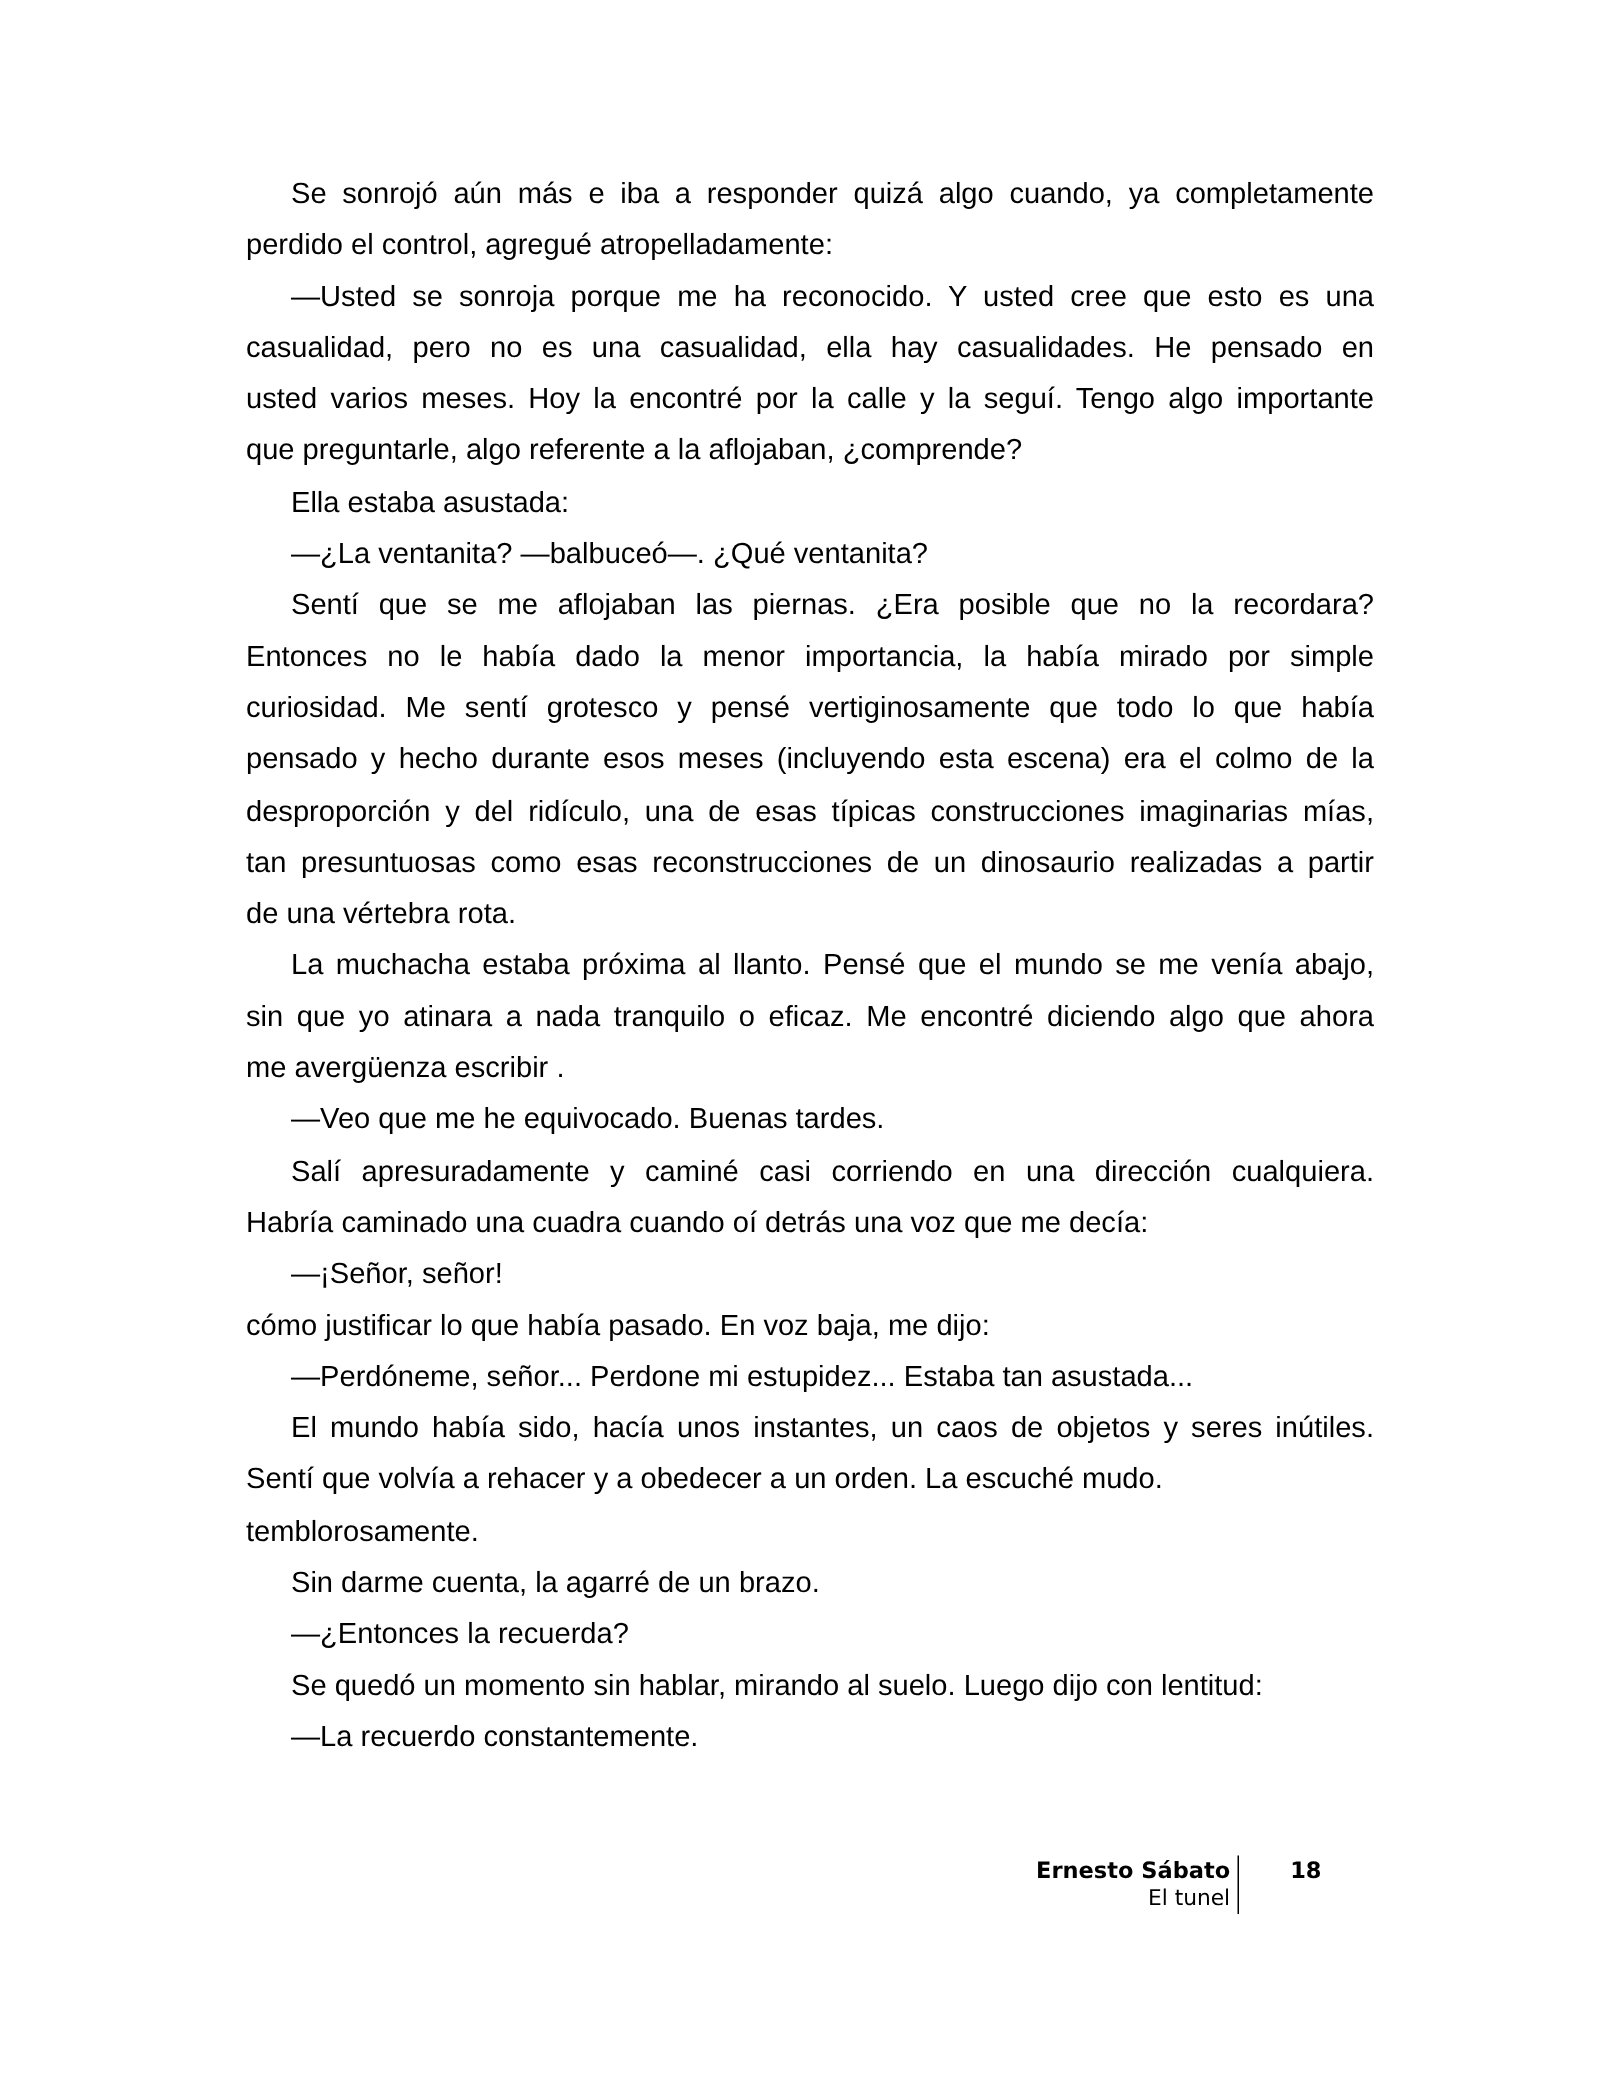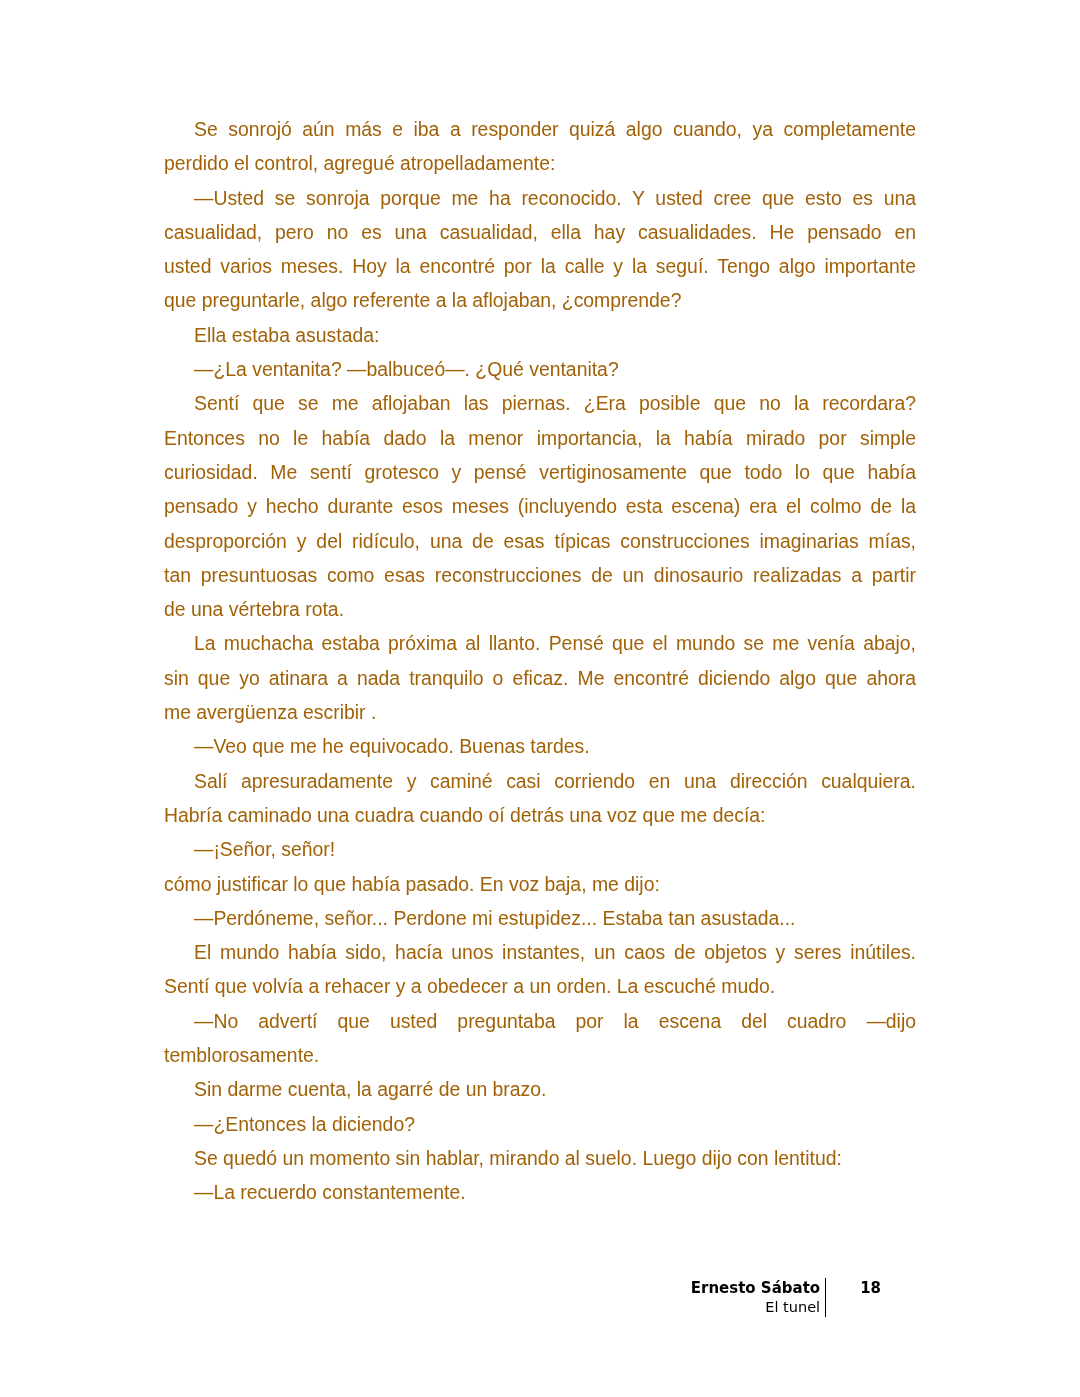--- a/index.html
+++ b/index.html
@@ -6,28 +6,28 @@
     body { width: 1080px; height: 1397px; position: relative; overflow: hidden; }
     .page { position: absolute; left: 0; top: 0; width: 1080px; height: 1397px; background: #ffffff; }
     .text-block {
       position: absolute;
       left: 164px;
       top: 112px;
       width: 752px;
       font-family: "Liberation Sans", sans-serif;
       font-size: 19.4px;
       line-height: 34.3px;
-      color: #a16207;
+      color: #000000;
     }
     .line { height: 34.3px; white-space: nowrap; }
     .justify { text-align: justify; text-align-last: justify; white-space: normal; }
     .ind { padding-left: 30px; }
     .footer {
       position: absolute;
-      top: 1278px;
+      top: 1237px;
       right: 199px;
       font-family: "DejaVu Sans", sans-serif;
       color: #000;
       display: flex;
       align-items: flex-start;
     }
     .footer-left { text-align: right; padding-right: 5px; border-right: 1.5px solid #000; }
     .author { font-weight: bold; font-size: 15px; line-height: 20px; }
     .book { font-size: 14.5px; line-height: 19px; }
     .pageno { font-weight: bold; font-size: 15px; line-height: 20px; padding-left: 5px; margin-left: 29px; }
@@ -56,24 +56,23 @@
     <div class="line justify">sin que yo atinara a nada tranquilo o eficaz. Me encontré diciendo algo que ahora</div>
     <div class="line">me avergüenza escribir .</div>
     <div class="line ind">—Veo que me he equivocado. Buenas tardes.</div>
     <div class="line ind justify">Salí apresuradamente y caminé casi corriendo en una dirección cualquiera.</div>
     <div class="line">Habría caminado una cuadra cuando oí detrás una voz que me decía:</div>
     <div class="line ind">—¡Señor, señor!</div>
     <div class="line">cómo justificar lo que había pasado. En voz baja, me dijo:</div>
     <div class="line ind">—Perdóneme, señor... Perdone mi estupidez... Estaba tan asustada...</div>
     <div class="line ind justify">El mundo había sido, hacía unos instantes, un caos de objetos y seres inútiles.</div>
     <div class="line">Sentí que volvía a rehacer y a obedecer a un orden. La escuché mudo.</div>
-    <div class="line ind justify">—No advertí que usted preguntaba por la escena del cuadro —dijo</div>
     <div class="line">temblorosamente.</div>
     <div class="line ind">Sin darme cuenta, la agarré de un brazo.</div>
-    <div class="line ind">—¿Entonces la diciendo?</div>
+    <div class="line ind">—¿Entonces la recuerda?</div>
     <div class="line ind">Se quedó un momento sin hablar, mirando al suelo. Luego dijo con lentitud:</div>
     <div class="line ind">—La recuerdo constantemente.</div>
   </div>
 
   <div class="footer">
     <div class="footer-left">
       <div class="author">Ernesto Sábato</div>
       <div class="book">El tunel</div>
     </div>
     <div class="pageno">18</div>

